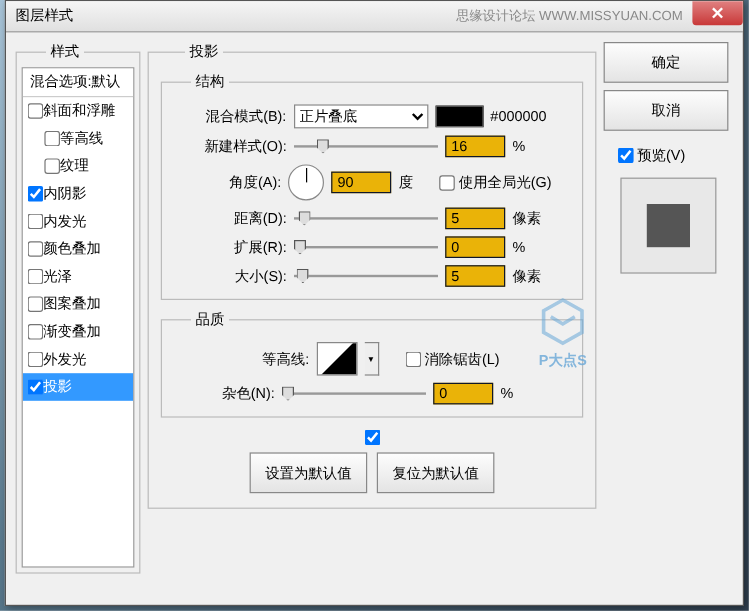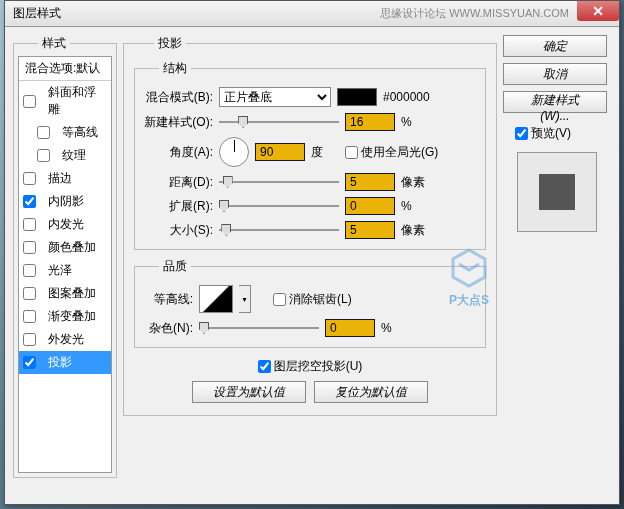--- a/index.html
+++ b/index.html
@@ -8,42 +8,42 @@
 .titlebar { height: 26px; background: linear-gradient(#f5f5f5, #e0e0e0); border-bottom: 1px solid #999; display: flex; align-items: center; padding: 0 4px; position: relative; }
 .titlebar .title { padding-left: 4px; }
 .titlebar .forum { position: absolute; right: 50px; font-size: 11px; color: #888; }
 .close-btn { position: absolute; right: 0; top: 0; width: 42px; height: 20px; background: linear-gradient(#e08080, #c83838); color: #fff; display: flex; align-items: center; justify-content: center; font-size: 14px; font-weight: bold; border-radius: 0 0 3px 3px; cursor: pointer; }
 .body { display: flex; padding: 8px; gap: 6px; height: calc(100% - 26px); }
 .styles-panel { width: 104px; }
 fieldset { border: 1px solid #bbb; padding: 4px; }
 legend { padding: 0 4px; margin-left: 20px; }
 .style-list { background: #fff; border: 1px solid #999; height: 417px; overflow: hidden; }
 .style-header { padding: 3px 6px; border-bottom: 1px solid #ccc; background: #fff; }
-.style-item { display: flex; align-items: center; padding: 3px 4px; gap: 12px; cursor: pointer; }
+.style-item { display: flex; align-items: center; padding: 3px 4px; gap: 0; cursor: pointer; }
 .style-item.indent { padding-left: 18px; }
 .style-item input[type=checkbox] { width: 13px; height: 13px; }
 .style-item.selected { background: #3399ff; color: #fff; }
 .main-panel { flex: 1; display: flex; flex-direction: column; gap: 6px; }
 fieldset.main { padding: 8px 10px 12px; }
-.row { display: flex; align-items: center; margin: 6px 0; gap: 6px; }
+.row { display: flex; align-items: center; margin: 6px 0; gap: 6px; justify-content: center; }
 .row .label { width: 74px; text-align: right; }
 .row .label-w { width: 54px; text-align: right; }
 select { width: 112px; height: 20px; border: 1px solid #888; background: #fff; }
 .color-swatch { width: 40px; height: 18px; background: #000; border: 1px solid #666; }
 .slider { flex: 1; height: 18px; position: relative; max-width: 120px; }
 .slider-track { position: absolute; top: 8px; left: 0; right: 0; height: 2px; background: #999; }
 .slider-thumb { position: absolute; top: 3px; width: 10px; height: 12px; background: #ddd; border: 1px solid #555; clip-path: polygon(0 0, 100% 0, 100% 60%, 50% 100%, 0 60%); }
 input.num { width: 50px; height: 18px; border: 1px solid #0f172a; text-align: left; padding: 0 4px; background: #eab308; }
 .unit { width: 28px; }
 .angle-dial { width: 30px; height: 30px; border: 1px solid #888; border-radius: 50%; background: #fff; position: relative; }
 .angle-dial::after { content: ""; position: absolute; left: 50%; top: 50%; width: 12px; height: 1px; background: #000; transform-origin: 0 0; transform: rotate(-90deg); }
 .contour-swatch { width: 34px; height: 28px; border: 1px solid #888; background: linear-gradient(135deg, #fff 0%, #fff 49%, #000 51%, #000 100%); }
 .contour-dd { width: 12px; height: 28px; border: 1px solid #888; border-left: none; display: flex; align-items: center; justify-content: center; font-size: 8px; background: #eee; }
 .check-lbl { display: flex; align-items: center; gap: 3px; }
-.btn { height: 22px; padding: 0 20px; border: 1px solid #888; background: linear-gradient(#fdfdfd, #e4e4e4); cursor: pointer; min-width: 98px; font-style: italic; }
+.btn { height: 34px; padding: 0 5px; border: 1px solid #888; background: linear-gradient(#fdfdfd, #e4e4e4); cursor: pointer; min-width: 98px; }
 .btn-row { display: flex; gap: 8px; justify-content: center; margin-top: 6px; }
 .right-panel { width: 108px; display: flex; flex-direction: column; gap: 6px; align-items: stretch; }
 .right-panel .btn { width: 104px; }
 .preview-box { width: 80px; height: 80px; border: 1px solid #999; background: #e8e8e8; display: flex; align-items: center; justify-content: center; margin: 4px auto; }
 .preview-inner { width: 36px; height: 36px; background: #555; }
 .watermark { position: absolute; right: 128px; bottom: 195px; color: #6aa8d8; font-size: 18px; font-weight: bold; opacity: 0.8; pointer-events: none; display:flex; flex-direction:column; align-items:center; gap:2px; }
 .watermark svg { opacity:0.7; }
 </style>
 </head>
 <body>
@@ -68,24 +68,20 @@
             </div>
             <div class="style-item indent">
               <input type="checkbox" style="">
               <span>等高线</span>
             </div>
             <div class="style-item indent">
               <input type="checkbox" style="">
               <span>纹理</span>
             </div>
             <div class="style-item">
-              <input type="checkbox" style="">
-              <span>描边</span>
-            </div>
-            <div class="style-item">
               <input type="checkbox" checked="" style="">
               <span>内阴影</span>
             </div>
             <div class="style-item">
               <input type="checkbox" style="">
               <span>内发光</span>
             </div>
             <div class="style-item">
               <input type="checkbox" style="">
               <span>颜色叠加</span>
@@ -200,35 +196,33 @@
                 <div class="slider-thumb" style="left:0"></div>
               </div>
             <input class="num" value="0" style="">
             <span class="unit">%</span>
           </div>
         </fieldset>
 
         <div class="row" style="justify-content:center;margin-top:10px">
           <label class="check-lbl">
             <input type="checkbox" checked="" style="">
-            <span>图层挖空投影(U)</span>
           </label>
         </div>
 
         <div class="btn-row">
           <button class="btn">设置为默认值</button>
           <button class="btn">复位为默认值</button>
         </div>
       </fieldset>
     </div>
 
     <div class="right-panel">
       <button class="btn">确定</button>
       <button class="btn">取消</button>
-      <button class="btn">新建样式(W)...</button>
       <label class="check-lbl" style="margin:6px 0 0 12px">
         <input type="checkbox" checked="" style="">
         <span>预览(V)</span>
       </label>
       <div class="preview-box">
         <div class="preview-inner"></div>
       </div>
     </div>
   </div>
 

